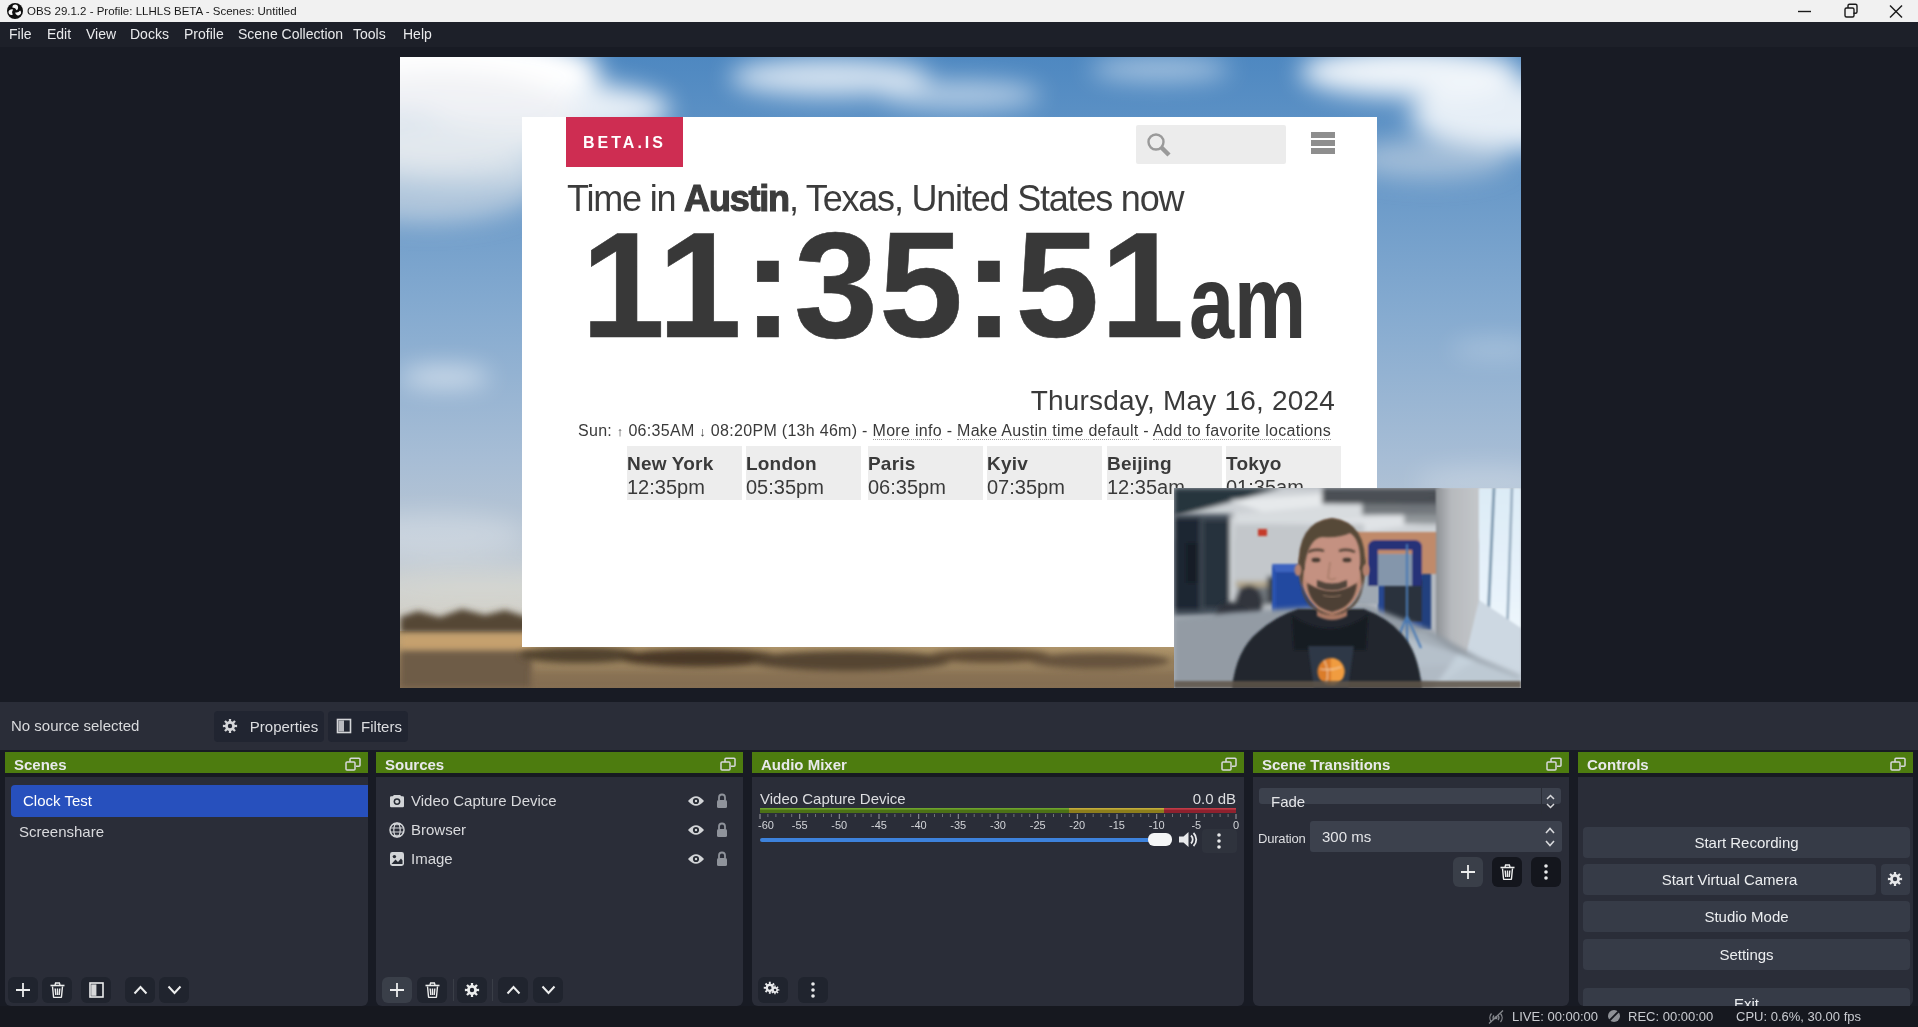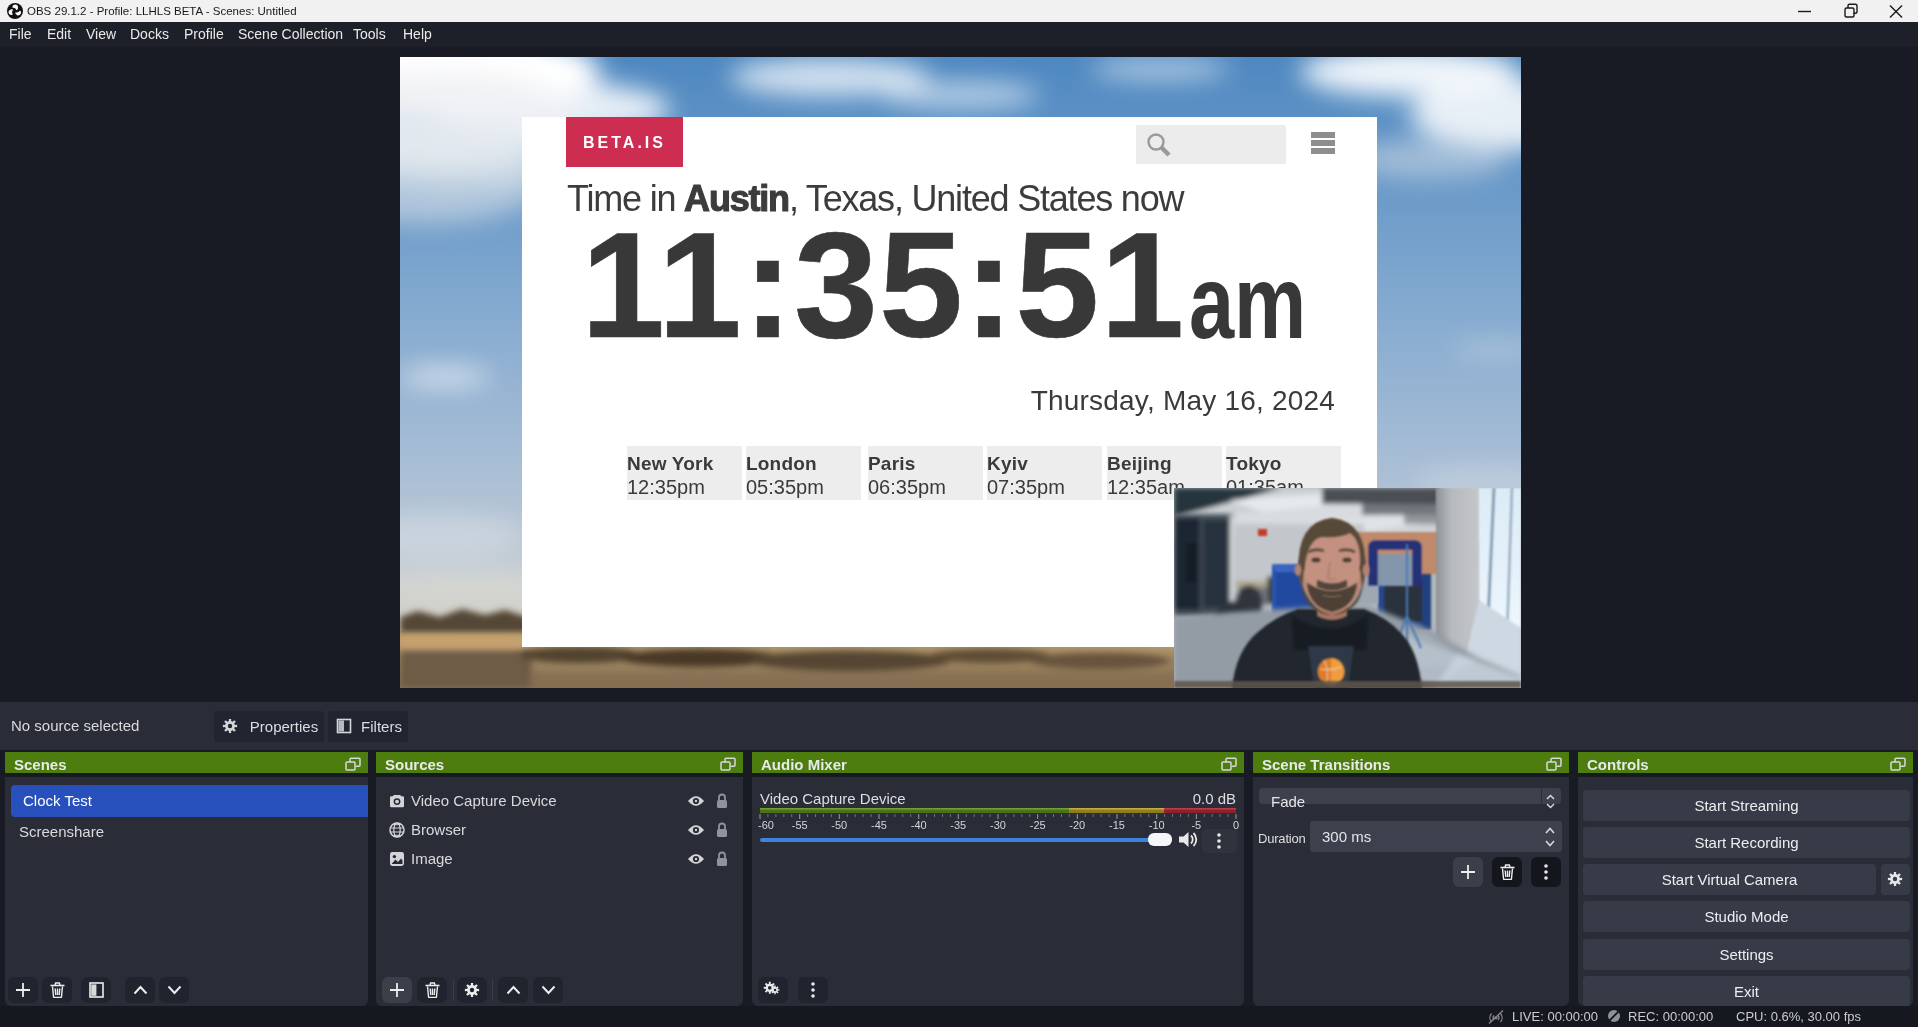--- a/index.html
+++ b/index.html
@@ -164,20 +164,21 @@
   </div>
   <div id="burger">
     <div style="top:15px"></div>
     <div style="top:23px"></div>
     <div style="top:31px"></div>
   </div>
   <div id="headline">Time in <b>Austin</b>, Texas, United States now</div>
   <span id="digits">11:35:51</span>
       <span id="ampm">am</span>
   <div id="date">Thursday, May 16, 2024</div>
+  <div id="sunline">Sun: <span class="ar">↑</span> 06:35AM <span class="ar">↓</span> 08:20PM (13h 46m) - <span class="lnk">More info</span> - <span class="lnk">Make Austin time default</span> - <span class="lnk">Add to favorite locations</span></div>
   <div class="citybox" style="left:105px">
         <div class="cn">New York</div>
         <div class="ct">12:35pm</div>
       </div>
   <div class="citybox" style="left:224px">
         <div class="cn">London</div>
         <div class="ct">05:35pm</div>
       </div>
   <div class="citybox" style="left:346px">
         <div class="cn">Paris</div>
@@ -605,31 +606,30 @@
 <div class="panel" style="left:1578px;width:335px">
   <div class="phead">Controls
     <svg class="pop" width="16" height="15" viewBox="0 0 16 15">
         <g fill="none" stroke="#d7d8db" stroke-width="1.5">
           <rect x="1" y="5" width="9" height="8" rx="1"></rect>
           <path d="M5 5 V2.2 a1 1 0 0 1 1-1 h8 a1 1 0 0 1 1 1 v6 a1 1 0 0 1 -1 1 h-3"></path>
         </g>
       </svg>
   </div>
   <div class="pbody">
-    <div class="cbtn" style="left:5px;top:8px;width:327px">Start Streaming</div>
     <div class="cbtn" style="left:5px;top:45px;width:327px">Start Recording</div>
     <div class="cbtn" style="left:5px;top:82px;width:293px">Start Virtual Camera</div>
     <div class="cbtn" style="left:303px;top:82px;width:29px">
       <svg class="abs" style="left:6px;top:7px" width="16" height="16" viewBox="0 0 16 16">
           <path d="M15.10 6.82 L15.10 9.18 L12.89 9.05 L12.20 10.71 L13.86 12.19 L12.19 13.86 L10.71 12.20 L9.05 12.89 L9.18 15.10 L6.82 15.10 L6.95 12.89 L5.29 12.20 L3.81 13.86 L2.14 12.19 L3.80 10.71 L3.11 9.05 L0.90 9.18 L0.90 6.82 L3.11 6.95 L3.80 5.29 L2.14 3.81 L3.81 2.14 L5.29 3.80 L6.95 3.11 L6.82 0.90 L9.18 0.90 L9.05 3.11 L10.71 3.80 L12.19 2.14 L13.86 3.81 L12.20 5.29 L12.89 6.95 Z M5.80 8.00 a2.20 2.20 0 1 0 4.40 0 a2.20 2.20 0 1 0 -4.40 0 Z" fill="#e6e7e9"></path>
         </svg>
     </div>
     <div class="cbtn" style="left:5px;top:119px;width:327px">Studio Mode</div>
     <div class="cbtn" style="left:5px;top:157px;width:327px">Settings</div>
-    <div class="cbtn" style="left:5px;top:194px;width:327px">Exit</div>
+    <div class="cbtn" style="left:5px;top:206px;width:327px">Exit</div>
   </div>
 </div>
 
 <div id="statusbar">
   <svg class="abs" style="left:1486px;top:4px" width="20" height="14" viewBox="0 0 20 14">
       <g stroke="#87898e" stroke-width="1.3" fill="none">
         <path d="M5.5 3.5 a6.5 6.5 0 0 0 0 8.5 M14.5 3.5 a6.5 6.5 0 0 1 0 8.5"></path>
         <path d="M8 5.5 a3.5 3.5 0 0 0 0 4.5 M12 5.5 a3.5 3.5 0 0 1 0 4.5"></path>
         <circle cx="10" cy="7.8" r="1.5" fill="#87898e" stroke="none"></circle>
         <line x1="3" y1="13.5" x2="17" y2="0.5"></line>

